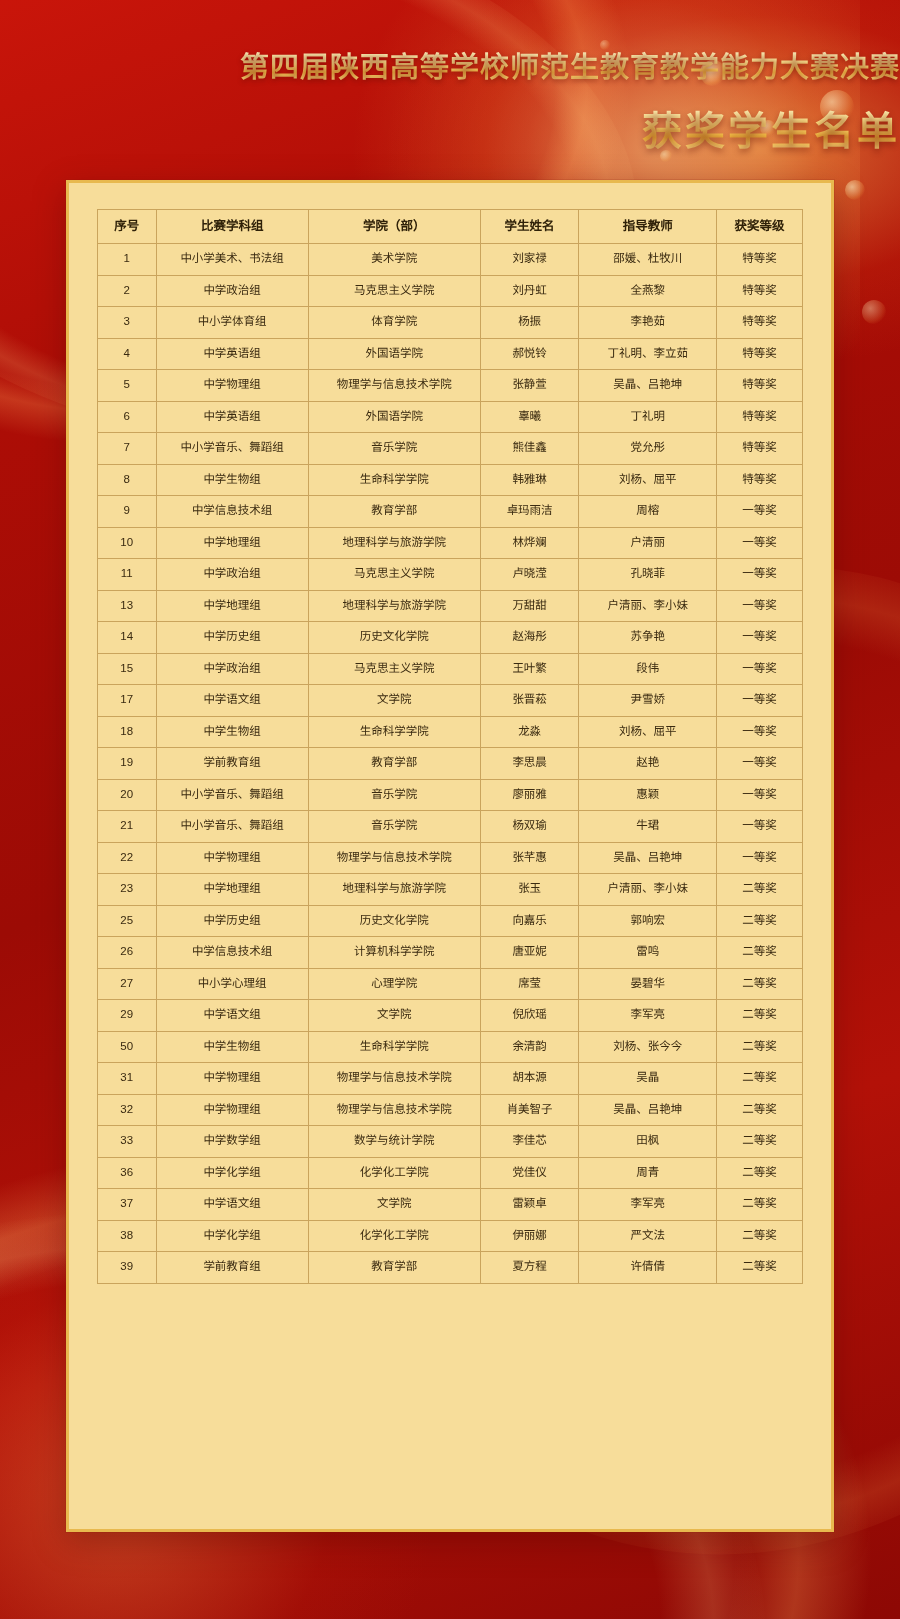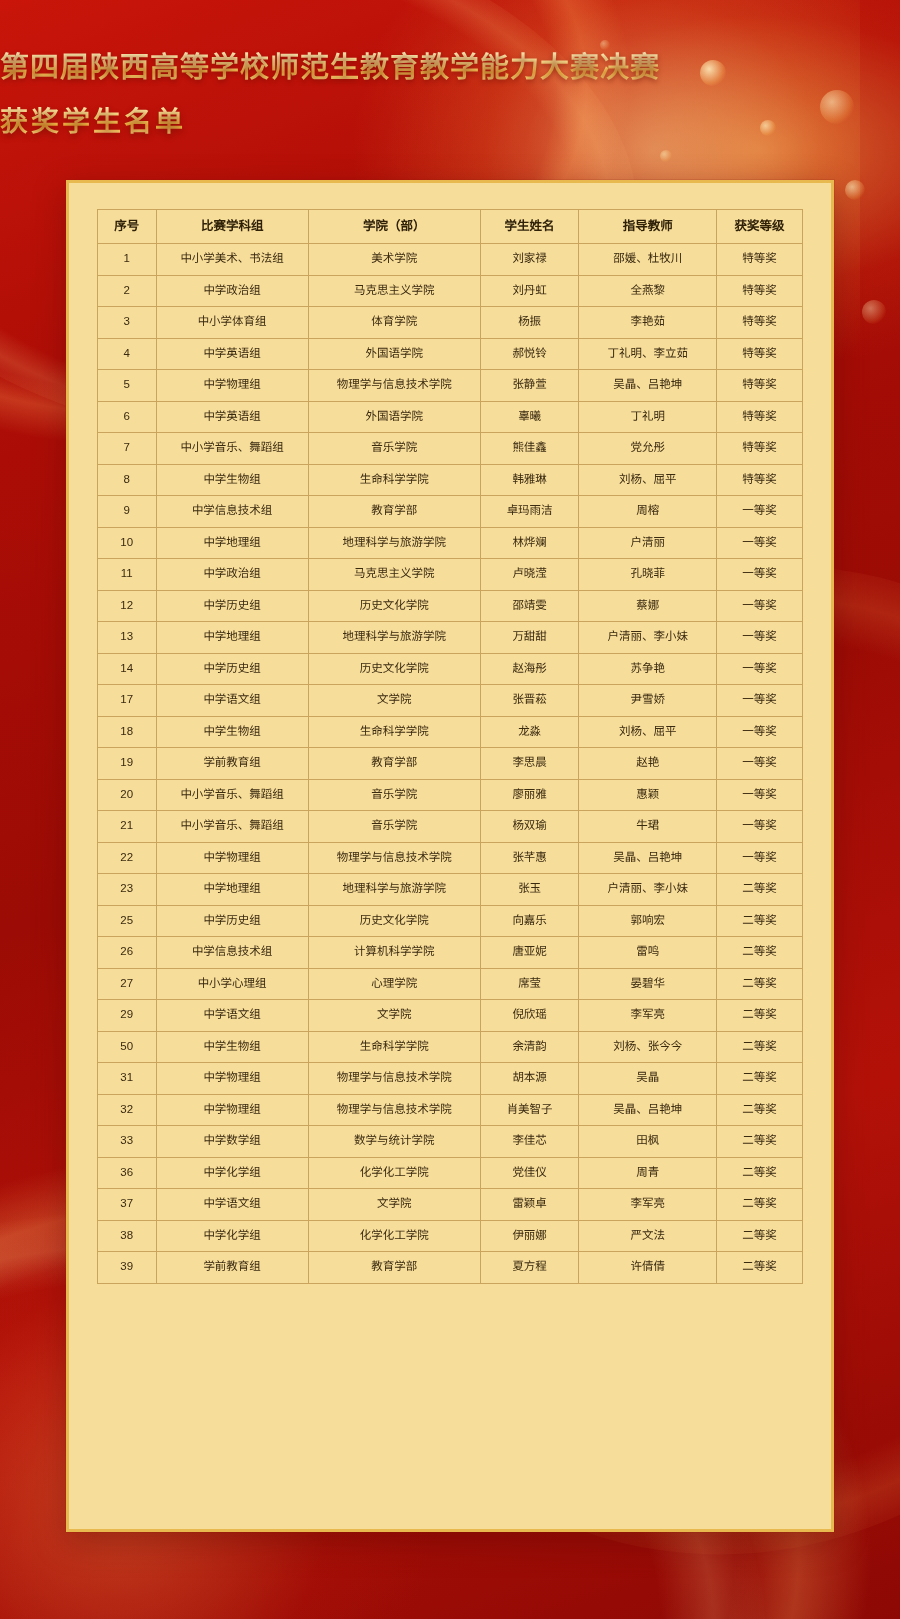--- a/index.html
+++ b/index.html
@@ -76,38 +76,38 @@
     background: radial-gradient(circle at 35% 35%, rgba(255,240,190,0.85), rgba(255,190,90,0.25) 60%, rgba(255,170,60,0) 75%);
     pointer-events: none;
   }
 
   
   .header {
     position: absolute;
     top: 48px;
     left: 0;
     width: 900px;
-    text-align: left;
+    text-align: right;
     z-index: 5;
   }
   .title-main {
     font-size: 29px;
     font-weight: bold;
     letter-spacing: 1px;
     color: #ffeb9c;
     background: linear-gradient(180deg, #fff7cf 0%, #ffe183 42%, #f9c14a 62%, #ffeaa5 100%);
     -webkit-background-clip: text;
     background-clip: text;
     -webkit-text-fill-color: transparent;
     text-shadow: 0 2px 5px rgba(90,10,0,0.45);
     line-height: 1.35;
   }
   .title-sub {
     margin-top: 12px;
-    font-size: 28px;
+    font-size: 40px;
     font-weight: bold;
     letter-spacing: 3px;
     background: linear-gradient(180deg, #fff9da 0%, #ffe384 40%, #f5b93c 66%, #ffe9a4 100%);
     -webkit-background-clip: text;
     background-clip: text;
     -webkit-text-fill-color: transparent;
     text-shadow: 0 3px 6px rgba(90,10,0,0.45);
   }
 
   
@@ -281,44 +281,44 @@
           </tr>
           <tr>
             <td>11</td>
             <td>中学政治组</td>
             <td>马克思主义学院</td>
             <td>卢晓滢</td>
             <td>孔晓菲</td>
             <td>一等奖</td>
           </tr>
           <tr>
-            <td>12</td>
-            <td>中学历史组</td>
-            <td>历史文化学院</td>
-            <td>邵靖雯</td>
-            <td>蔡娜</td>
-            <td>一等奖</td>
-          </tr>
-          <tr>
             <td>13</td>
             <td>中学地理组</td>
             <td>地理科学与旅游学院</td>
             <td>万甜甜</td>
             <td>户清丽、李小妹</td>
             <td>一等奖</td>
           </tr>
           <tr>
             <td>14</td>
             <td>中学历史组</td>
             <td>历史文化学院</td>
             <td>赵海彤</td>
             <td>苏争艳</td>
             <td>一等奖</td>
           </tr>
           <tr>
+            <td>15</td>
+            <td>中学政治组</td>
+            <td>马克思主义学院</td>
+            <td>王叶繁</td>
+            <td>段伟</td>
+            <td>一等奖</td>
+          </tr>
+          <tr>
             <td>17</td>
             <td>中学语文组</td>
             <td>文学院</td>
             <td>张晋菘</td>
             <td>尹雪娇</td>
             <td>一等奖</td>
           </tr>
           <tr>
             <td>18</td>
             <td>中学生物组</td>

